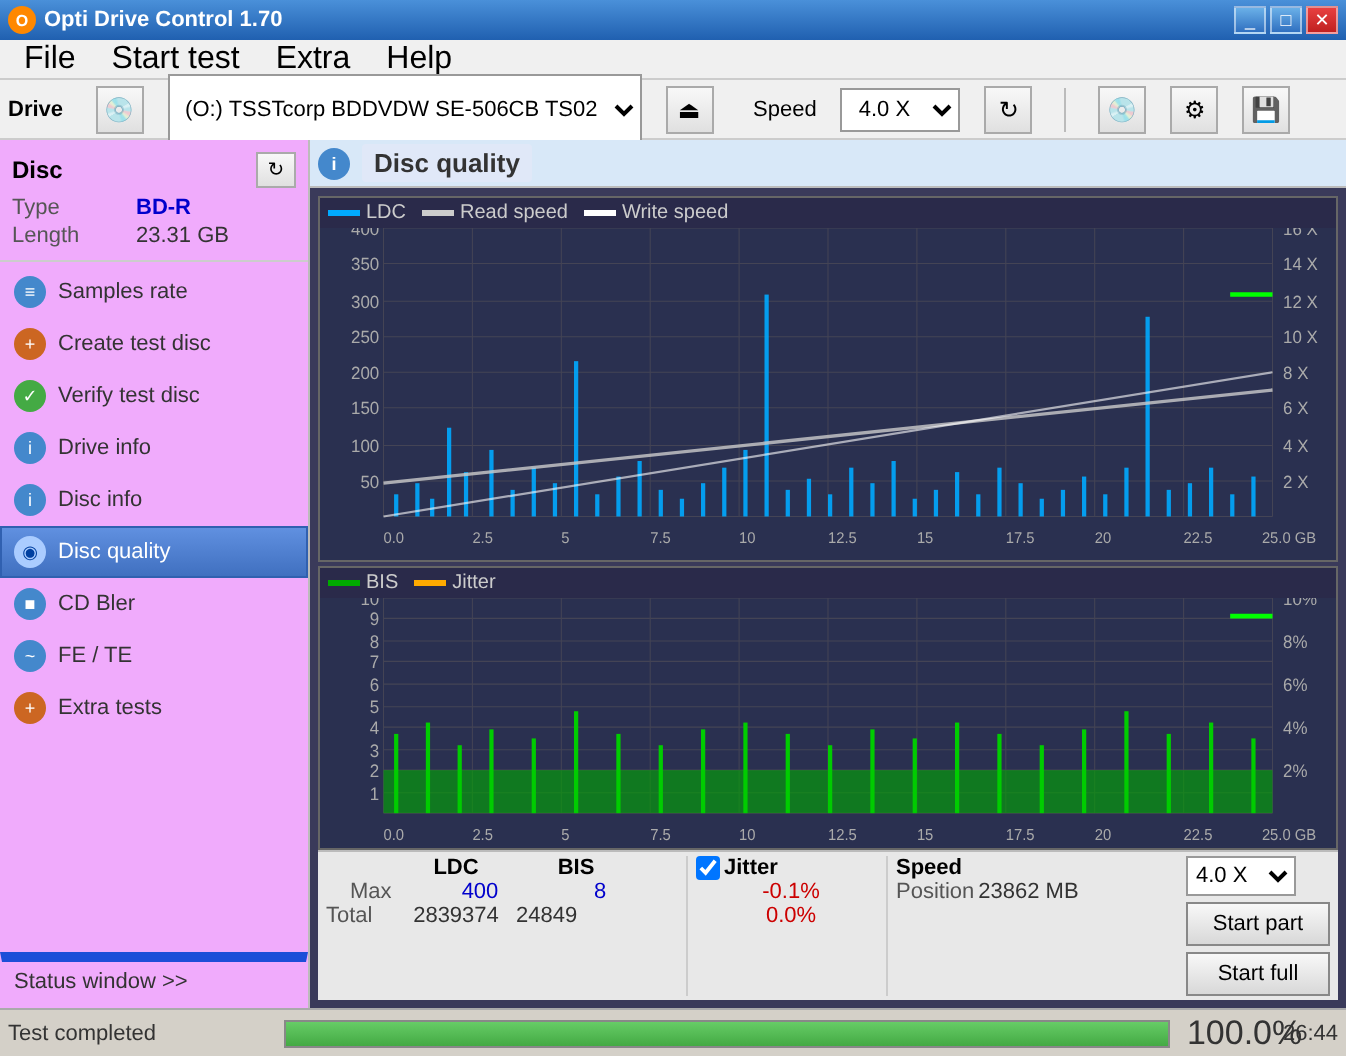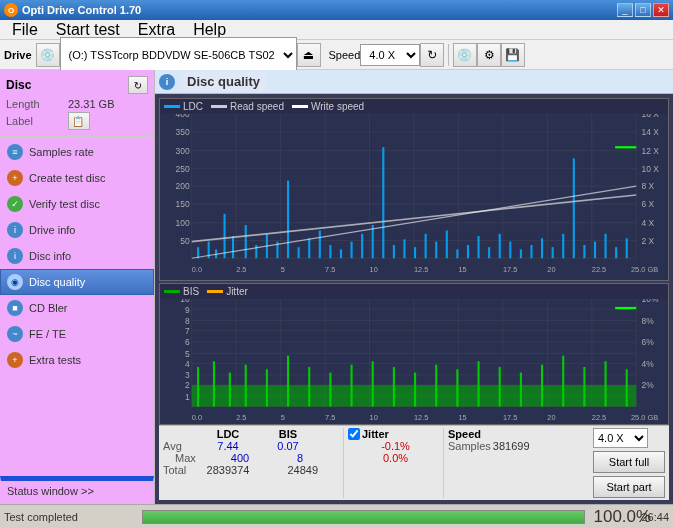--- a/index.html
+++ b/index.html
@@ -70,21 +70,21 @@
       border-radius: 2px;
     }
 
     
     .drive-toolbar {
       background: #f0f0f0;
       height: 30px;
       display: flex;
       align-items: center;
       padding: 2px 4px;
-      gap: 0;
+      gap: 12px;
       border-bottom: 1px solid #ccc;
     }
     .drive-label {
       font-size: 11px;
       font-weight: bold;
       margin-right: 4px;
     }
     .drive-select {
       height: 36px;
       font-size: 11px;
@@ -369,26 +369,26 @@
 
 <div class="main-layout">
 
   <div class="sidebar">
     <div class="disc-panel">
       <div class="disc-header">
         <span class="disc-title">Disc</span>
         <div class="disc-icon-btn">↻</div>
       </div>
       <div class="disc-row">
+        <span class="disc-row-label">Type</span>
+        <span class="disc-row-value">BD-R</span>
+      </div>
+      <div class="disc-row">
         <span class="disc-row-label">Length</span>
         <span class="disc-row-value dark">23.31 GB</span>
-      </div>
-      <div class="label-row">
-        <span class="label-row-label">Label</span>
-        <div class="label-icon-btn">📋</div>
       </div>
     </div>
 
     <div class="sidebar-nav-item">
       <div class="sidebar-nav-icon icon-blue">≡</div>
       <span>Samples rate</span>
     </div>
     <div class="sidebar-nav-item">
       <div class="sidebar-nav-icon icon-orange">+</div>
       <span>Create test disc</span>
@@ -658,62 +658,57 @@
     </div>
 
     <div style="background:#e8e8e8; border-top:1px solid #bbb; padding:2px 4px; display:flex; align-items:stretch; font-size:11px; gap:0;">
 
       <div style="display:flex; flex-direction:column; min-width:180px;">
         <div style="display:flex; gap:0;">
           <div style="width:35px;"></div>
           <div style="width:60px; text-align:center; font-weight:bold;">LDC</div>
           <div style="width:60px; text-align:center; font-weight:bold;">BIS</div>
         </div>
-        <div style="display:flex; gap:0;">
-          <div style="width:35px; color:#555;">Avg</div>
-          <div style="width:60px; text-align:center; color:#0000cc;">7.44</div>
-          <div style="width:60px; text-align:center; color:#0000cc;">0.07</div>
-        </div>
         <div style="display:flex; gap:0;padding-left:12px;">
           <div style="width:35px; color:#555;">Max</div>
           <div style="width:60px; text-align:center; color:#0000cc;">400</div>
           <div style="width:60px; text-align:center; color:#0000cc;">8</div>
         </div>
         <div style="display:flex; gap:0;">
           <div style="width:35px; color:#555;">Total</div>
           <div style="width:60px; text-align:center; color:#333;">2839374</div>
-          <div style="width:60px; text-align:right; color:#333;">24849</div>
+          <div style="width:60px; text-align:left; color:#333;">24849</div>
         </div>
       </div>
 
       <div style="display:flex; flex-direction:column; min-width:100px; border-left:1px solid #ccc; padding-left:4px;">
         <div style="display:flex; align-items:center; gap:2px; font-weight:bold;">
           <input type="checkbox" checked="" style="width: 12px; height: 12px;">
           <span>Jitter</span>
         </div>
         <div style="text-align:center; color:#cc0000;">-0.1%</div>
         <div style="text-align:center; color:#cc0000;">0.0%</div>
       </div>
 
       <div style="display:flex; flex-direction:column; min-width:150px; border-left:1px solid #ccc; padding-left:4px;">
         <div style="font-weight:bold;">Speed</div>
         <div style="display:flex; align-items:center; gap:2px;">
-          <span style="color:#555;">Samples</span>
-          <span style="color:#333;">381699</span>
+          <span style="color:#555;">Position</span>
+          <span style="color:#333;">23862 MB</span>
         </div>
       </div>
 
       <div style="flex:1;"></div>
 
       <div style="display:flex; flex-direction:column; gap:3px; justify-content:center;">
         <select style="width:55px; height:20px; font-size:11px; border:1px solid #999; background:white;">
           <option>4.0 X</option>
         </select>
+        <button class="start-btn">Start part</button>
         <button class="start-btn">Start full</button>
-        <button class="start-btn">Start part</button>
       </div>
     </div>
   </div>
 </div>
 
 <div class="status-bar">
   <span class="status-text">Test completed</span>
   <div class="progress-bar-container">
     <div class="progress-bar-fill" style="width:100%;"></div>
   </div>

